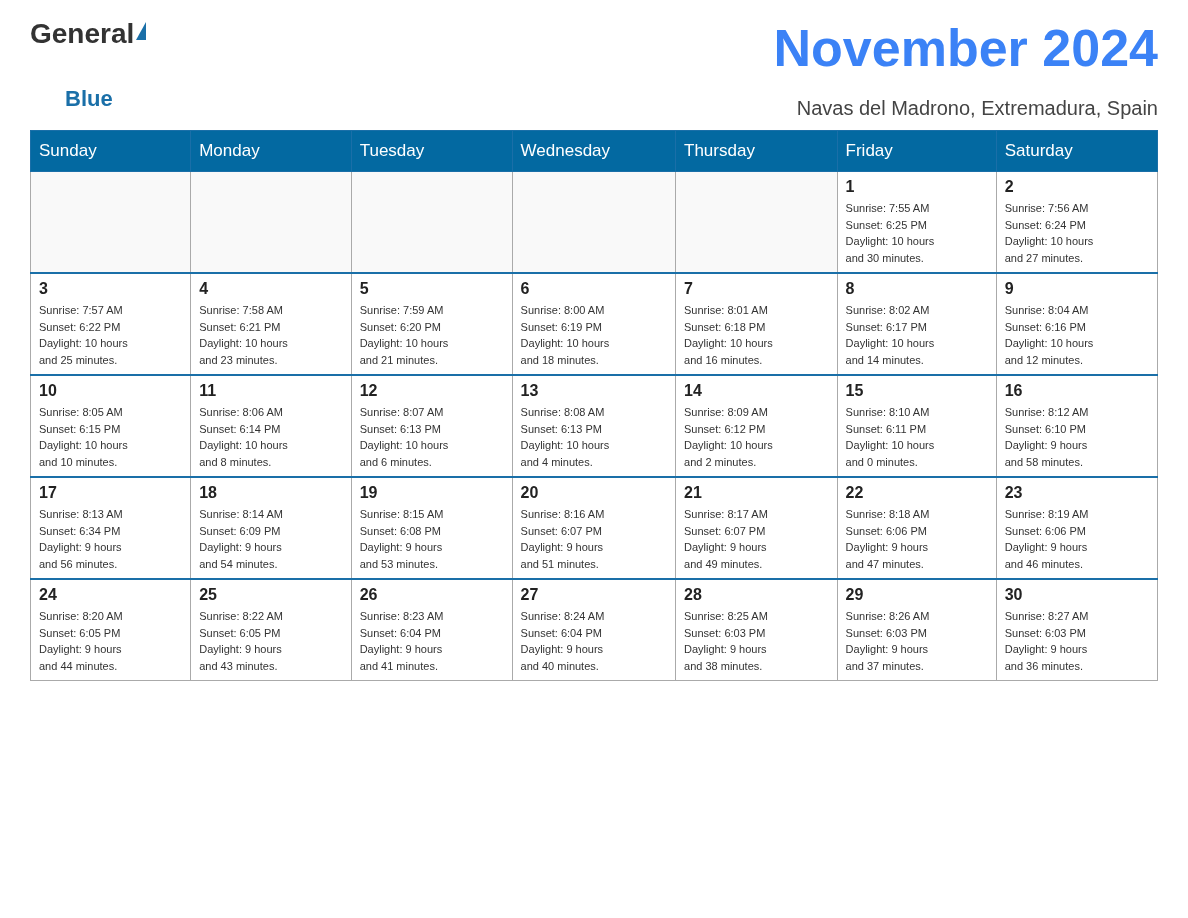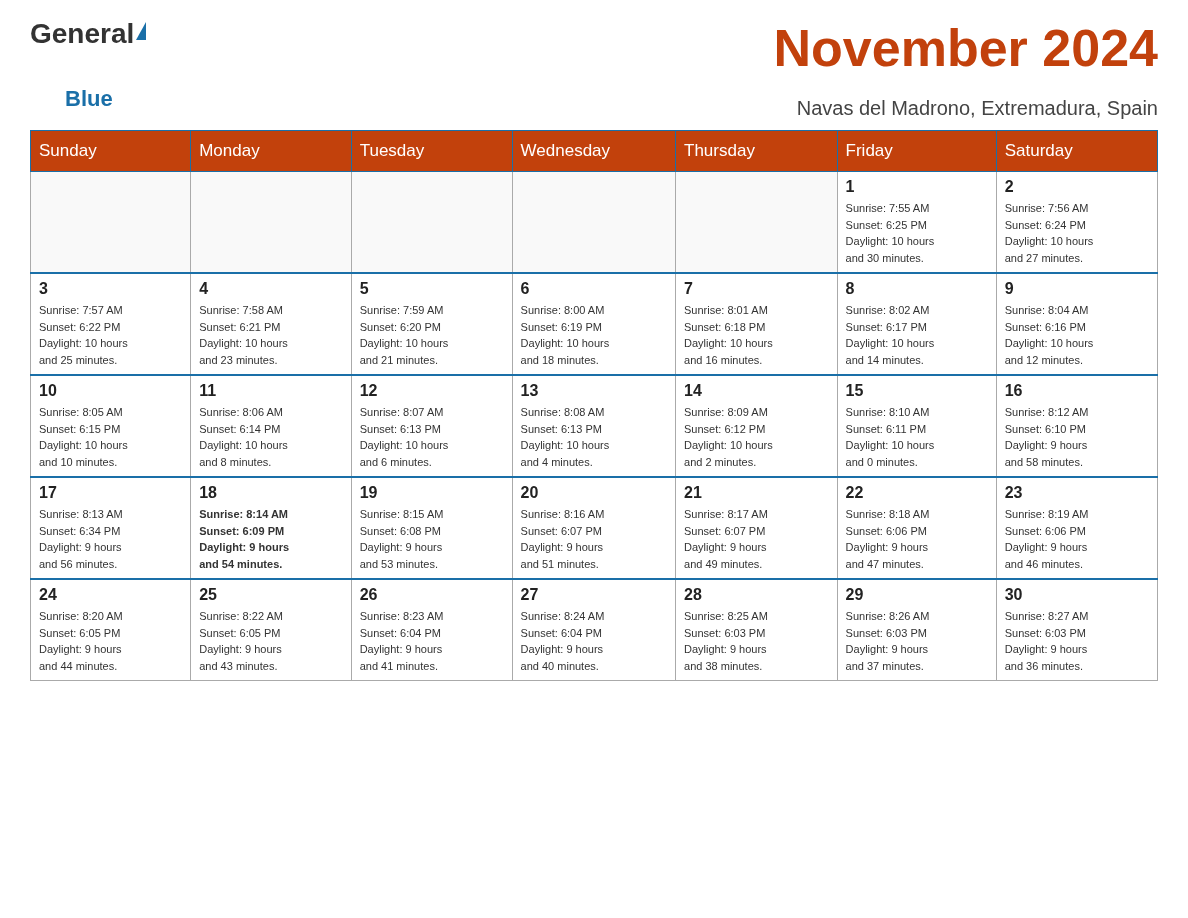--- a/index.html
+++ b/index.html
@@ -46,35 +46,35 @@
       vertical-align: middle;
       position: relative;
       top: -3px;
     }
     .title-section {
       text-align: right;
     }
     .month-title {
       font-size: 52px;
       font-weight: bold;
-      color: #c2410c;
+      color: #3b82f6;
       line-height: 1.1;
     }
     .location-title {
       font-size: 20px;
       color: #444;
       margin-top: 20px;
     }
     .calendar-table {
       width: 100%;
       border-collapse: collapse;
       margin-top: 8px;
     }
     .calendar-table th {
-      background-color: #c2410c;
+      background-color: #0369a1;
       color: #fff;
       padding: 10px 8px;
       font-size: 17px;
       font-weight: normal;
       text-align: left;
       border: 1px solid #1a6fa8;
     }
     .calendar-table td {
       border: 1px solid #aaa;
       vertical-align: top;
@@ -259,21 +259,21 @@
       <tr class="row-separator">
         <td>
           <span class="day-number">17</span>
           <div class="day-info" style="white-space: pre-line;">Sunrise: 8:13 AM
 Sunset: 6:34 PM
 Daylight: 9 hours
 and 56 minutes.</div>
         </td>
         <td>
           <span class="day-number">18</span>
-          <div class="day-info" style="white-space: pre-line; font-weight: bold;">Sunrise: 8:14 AM
+          <div class="day-info" style="white-space: pre-line;">Sunrise: 8:14 AM
 Sunset: 6:09 PM
 Daylight: 9 hours
 and 54 minutes.</div>
         </td>
         <td>
           <span class="day-number">19</span>
           <div class="day-info" style="white-space: pre-line;">Sunrise: 8:15 AM
 Sunset: 6:08 PM
 Daylight: 9 hours
 and 53 minutes.</div>

